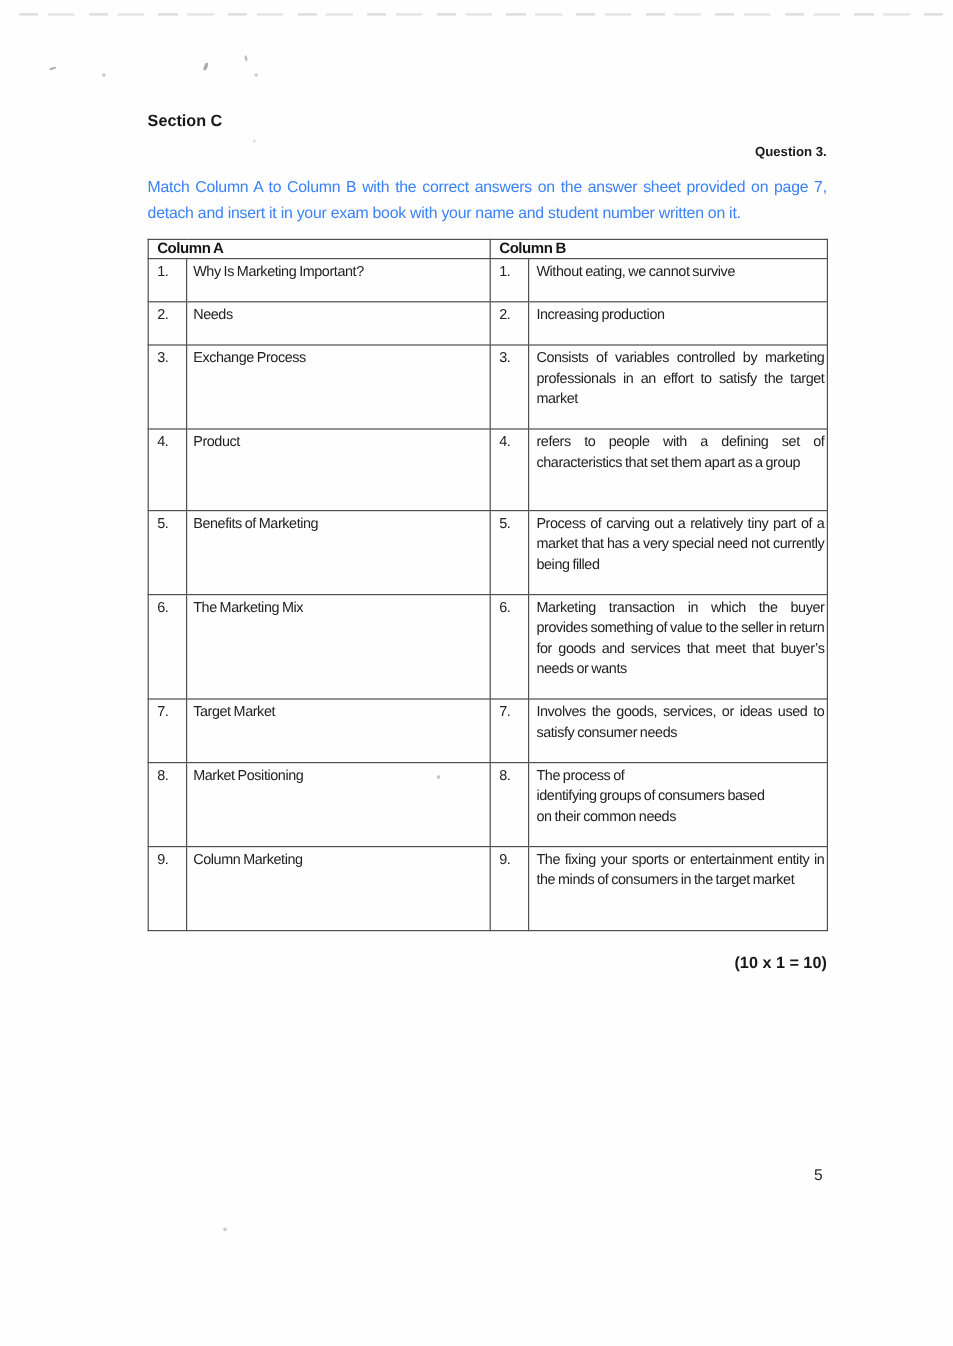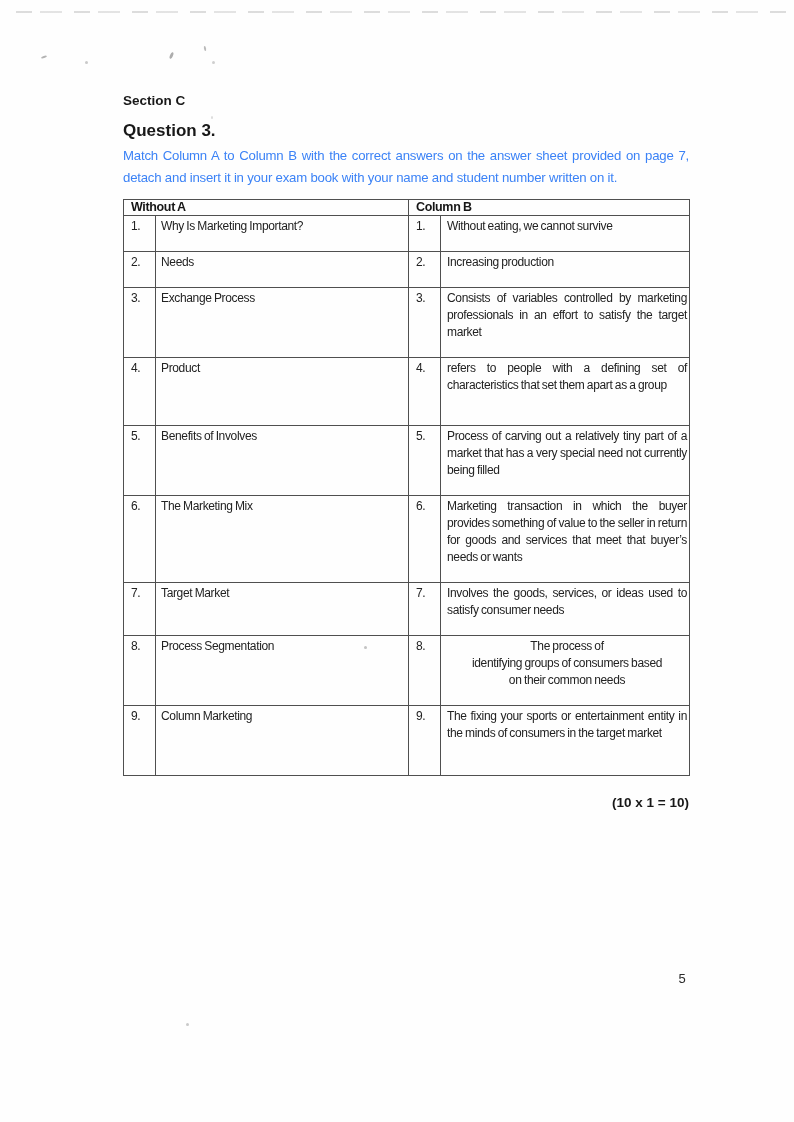--- a/index.html
+++ b/index.html
@@ -32,21 +32,21 @@
 
   
   .content { position: absolute; left: 123px; top: 0; width: 566px; }
 
   .section-title {
     position: absolute; top: 93px; left: 0; width: 100%;
     text-align: left; font-weight: bold; font-size: 13.5px; color: #181818;
   }
   .question-title {
     position: absolute; top: 121px; left: 0; width: 100%;
-    text-align: left; font-weight: bold; font-size: 17px; color: #181818;
+    text-align: right; font-weight: bold; font-size: 11px; color: #181818;
   }
   .instructions {
     position: absolute; top: 145px; left: 0; width: 566px;
     font-size: 13.2px; line-height: 22px; letter-spacing: -0.2px;
     text-align: justify; color: #3b82f6;
   }
 
   
   table.match {
     position: absolute; top: 199px; left: 0;
@@ -64,21 +64,21 @@
     letter-spacing: -0.35px; word-spacing: -0.6px;
     color: #222;
   }
   table.match th {
     height: 16px; font-size: 12.5px; font-weight: bold; color: #161616;
     text-align: left; padding: 0 0 0 7px; line-height: 15px;
   }
   td.num  { padding: 2px 2px 0 7px; }
   td.cellA { padding: 2px 4px 16px 5px; }
   td.cellB { padding: 2px 2px 16px 6px; text-align: justify; }
-  td.cellB.pre { white-space: pre-line; text-align: center; }
+  td.cellB.pre { white-space: pre-line; text-align: left; }
 
   tbody tr:nth-of-type(1)  td { height: 34px; }
   tbody tr:nth-of-type(2)  td { height: 34px; }
   tbody tr:nth-of-type(3)  td { height: 67px; }
   tbody tr:nth-of-type(4)  td { height: 68px; }
   tbody tr:nth-of-type(5)  td { height: 67px; }
   tbody tr:nth-of-type(6)  td { height: 76px; }
   tbody tr:nth-of-type(7)  td { height: 52px; }
   tbody tr:nth-of-type(8)  td { height: 67px; }
   tbody tr:nth-of-type(9)  td { height: 70px; }
@@ -116,21 +116,21 @@
 
   <table class="match">
     <colgroup>
       <col class="cnumA">
         <col class="ctxtA">
         <col class="cnumB">
         <col class="ctxtB">
     </colgroup>
     <thead>
       <tr>
-        <th colspan="2">Without A</th>
+        <th colspan="2">Column A</th>
         <th colspan="2">Column B</th>
       </tr>
     </thead>
     <tbody>
         <tr>
     <td class="num">1.</td>
     <td class="cellA">Why Is Marketing Important?</td>
     <td class="num">1.</td>
     <td class="cellB">Without eating, we cannot survive</td>
   </tr>
@@ -147,39 +147,39 @@
     <td class="cellB">Consists of variables controlled by marketing professionals in an effort to satisfy the target market</td>
   </tr>
         <tr>
     <td class="num">4.</td>
     <td class="cellA">Product</td>
     <td class="num">4.</td>
     <td class="cellB">refers to people with a defining set of characteristics that set them apart as a group</td>
   </tr>
         <tr>
     <td class="num">5.</td>
-    <td class="cellA">Benefits of Involves</td>
+    <td class="cellA">Benefits of Marketing</td>
     <td class="num">5.</td>
     <td class="cellB">Process of carving out a relatively tiny part of a market that has a very special need not currently being filled</td>
   </tr>
         <tr>
     <td class="num">6.</td>
     <td class="cellA">The Marketing Mix</td>
     <td class="num">6.</td>
     <td class="cellB">Marketing transaction in which the buyer provides something of value to the seller in return for goods and services that meet that buyer’s needs or wants</td>
   </tr>
         <tr>
     <td class="num">7.</td>
     <td class="cellA">Target Market</td>
     <td class="num">7.</td>
     <td class="cellB">Involves the goods, services, or ideas used to satisfy consumer needs</td>
   </tr>
         <tr>
     <td class="num">8.</td>
-    <td class="cellA">Process Segmentation</td>
+    <td class="cellA">Market Positioning</td>
     <td class="num">8.</td>
     <td class="cellB pre">The process of
 identifying groups of consumers based
 on their common needs</td>
   </tr>
         <tr>
     <td class="num">9.</td>
     <td class="cellA">Column Marketing</td>
     <td class="num">9.</td>
     <td class="cellB">The fixing your sports or entertainment entity in the minds of consumers in the target market</td>

